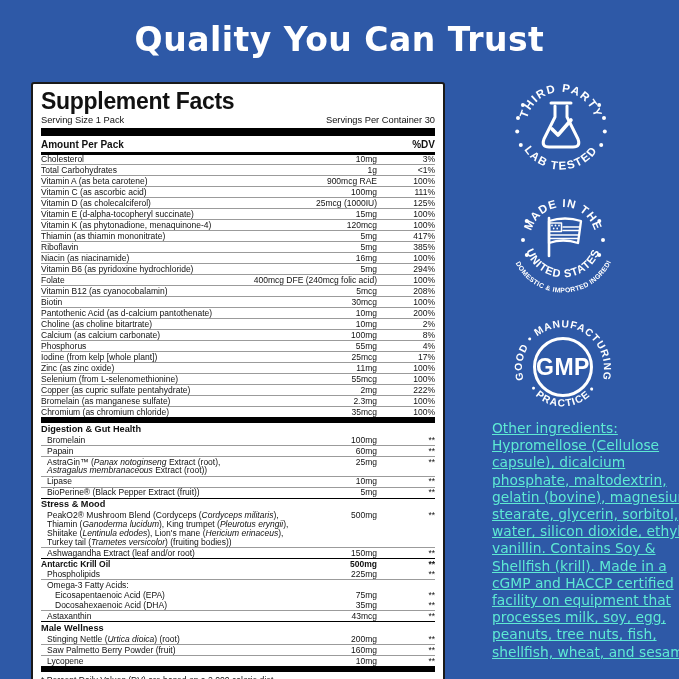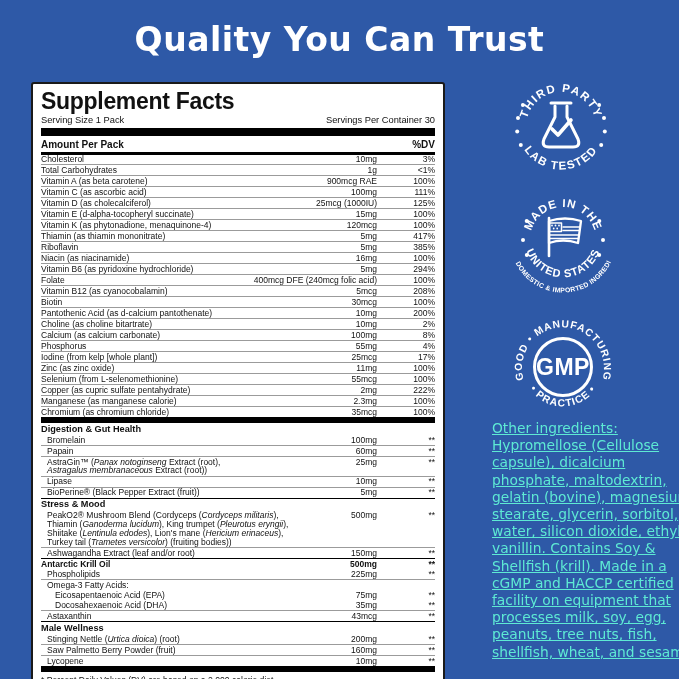--- a/index.html
+++ b/index.html
@@ -180,21 +180,21 @@
         <div class="line"><span>Selenium (from L-selenomethionine)</span></div>
         <span class="amt">55mcg</span>
         <span class="dv">100%</span>
       </div>
       <div class="row">
         <div class="line"><span>Copper (as cupric sulfate pentahydrate)</span></div>
         <span class="amt">2mg</span>
         <span class="dv">222%</span>
       </div>
       <div class="row">
-        <div class="line"><span>Manganese (as manganese calorie)</span></div>
+        <div class="line"><span>Bromelain (as manganese sulfate)</span></div>
         <span class="amt">2.3mg</span>
         <span class="dv">100%</span>
       </div>
       <div class="row nosep">
         <div class="line"><span>Chromium (as chromium chloride)</span></div>
         <span class="amt">35mcg</span>
         <span class="dv">100%</span>
       </div>
       <div class="divbar"></div>
       <div class="row section nosep">

